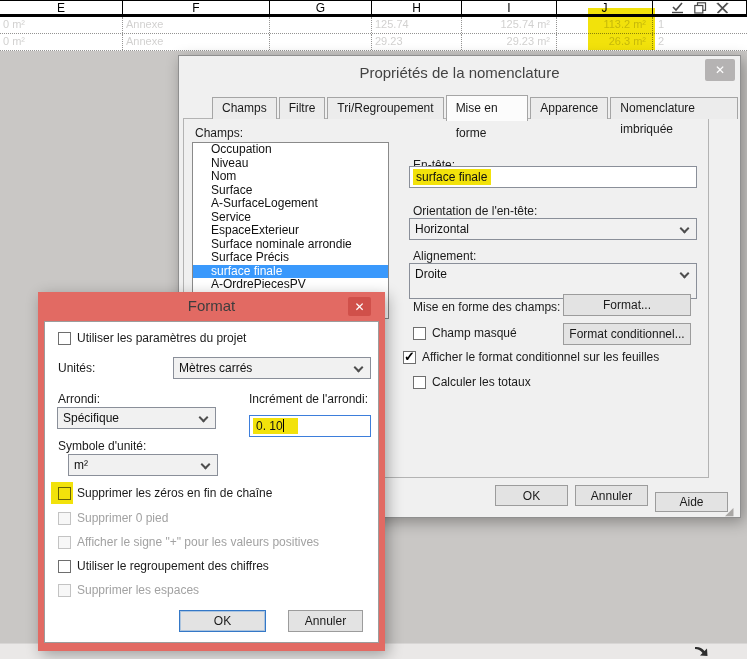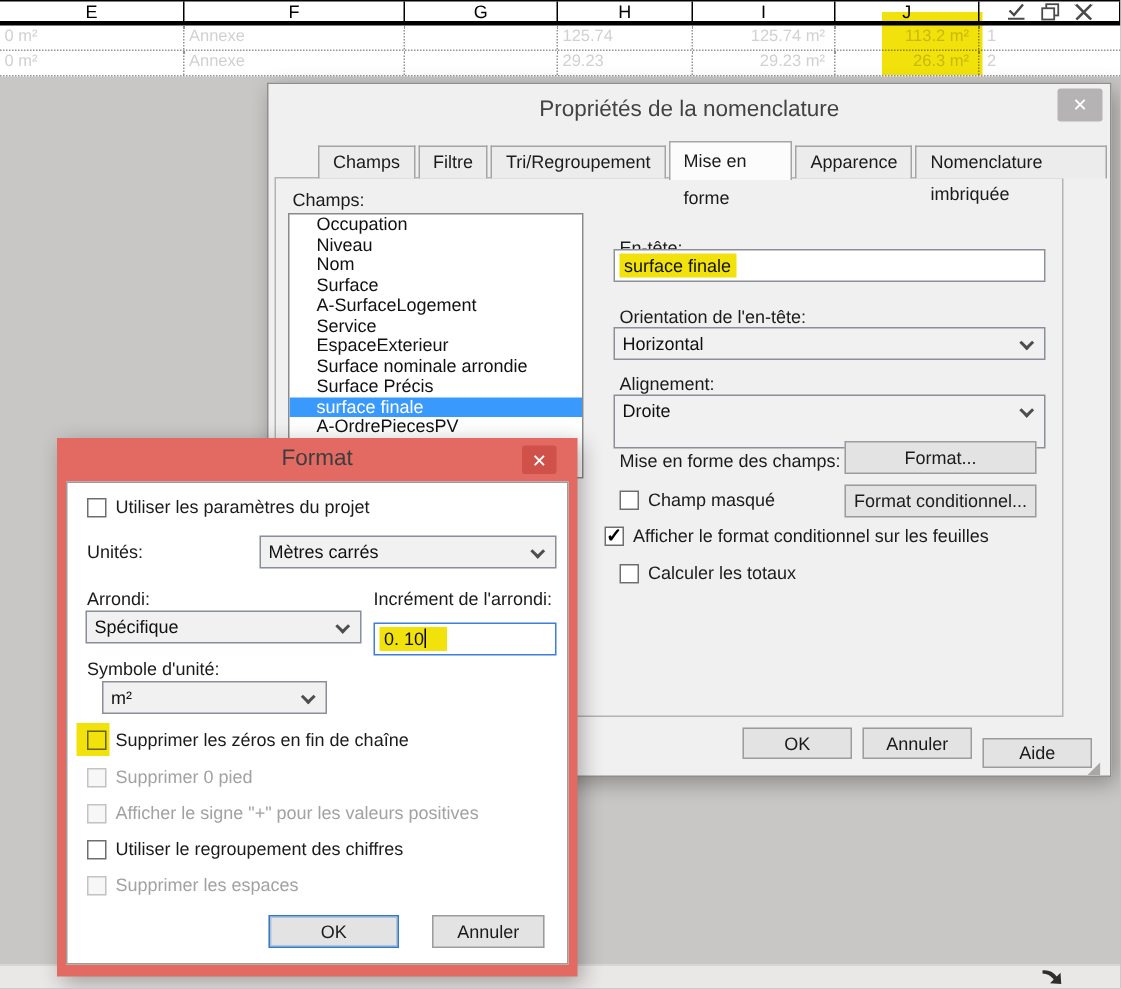--- a/index.html
+++ b/index.html
@@ -56,21 +56,21 @@
   .cbrow.dis .cb { border-color:#c3c3c3; background:#f7f7f7; }
   .cbrow.dis span:last-child { color:#a2a2a2; }
   .xglyph { color:#fff; font-size:12px; line-height:1; }
 
   
   .main-dialog { position:absolute; left:178px; top:55px; width:563px; height:463px; background:#f0f0f0;
                  border:1px solid #8f8f8f; box-shadow:3px 4px 14px rgba(0,0,0,.32); z-index:10; }
   .md-title { position:absolute; left:0; top:8px; width:100%; text-align:center; font-size:15px; color:#434343; }
   .md-close { position:absolute; left:526px; top:3px; width:30px; height:22px; background:#b5b3b3;
               border-radius:2px; display:flex; align-items:center; justify-content:center; }
-  .tabs { position:absolute; left:5px; top:40px; display:flex; align-items:flex-end; height:23px; z-index:2;padding-left:28px; }
+  .tabs { position:absolute; left:5px; top:40px; display:flex; align-items:center; height:23px; z-index:2;padding-left:28px; }
   .tab { height:22px; line-height:21px; padding:0 9px; font-size:12px; color:#1b1b1b;
          background:#ececec; border:1px solid #a5a5a5; border-bottom:none; margin-right:2px; }
   .tab.active { height:26px; line-height:25px; background:#fcfcfc; margin-bottom:-1px; position:relative; z-index:3; }
   .panel { position:absolute; left:4px; top:62px; width:526px; height:360px; border:1px solid #b3b3b3; }
   .listbox { position:absolute; left:13px; top:86px; width:197px; height:177px; background:#fff;
              border:1px solid #8a8a8a; overflow:hidden; font-size:12px; color:#111; }
   .lb-item { height:13.5px; line-height:13.5px; padding-left:18px; white-space:nowrap; }
   .lb-item.selected { background:#3a99fc; color:#fff; }
   .md-grip { position:absolute; left:546px; top:449px; font-size:11px; color:#a9a7a5; }
 
@@ -221,21 +221,21 @@
       </div>
 
       <div class="label" style="left:13px; top:39px;">Unités:</div>
       <div class="combo" style="left:128px; top:35px; width:198px; height:22px;">
         <span>Mètres carrés</span>
         <span class="chev"></span>
       </div>
 
       <div class="label" style="left:13px; top:70px;">Arrondi:</div>
       <div class="label" style="left:204px; top:70px;">Incrément de l'arrondi:</div>
-      <div class="combo" style="left:12px; top:85px; width:184px; height:22px;">
+      <div class="combo" style="left:12px; top:85px; width:159px; height:22px;">
         <span>Spécifique</span>
         <span class="chev"></span>
       </div>
       <div class="textbox focus" style="left:204px; top:93px; width:122px; height:22px;">
         <span class="hl pad"><span>0. 10</span><span class="caret"></span></span>
       </div>
 
       <div class="label" style="left:13px; top:117px;">Symbole d'unité:</div>
       <div class="combo" style="left:23px; top:132px; width:150px; height:22px;">
         <span>m²</span>

